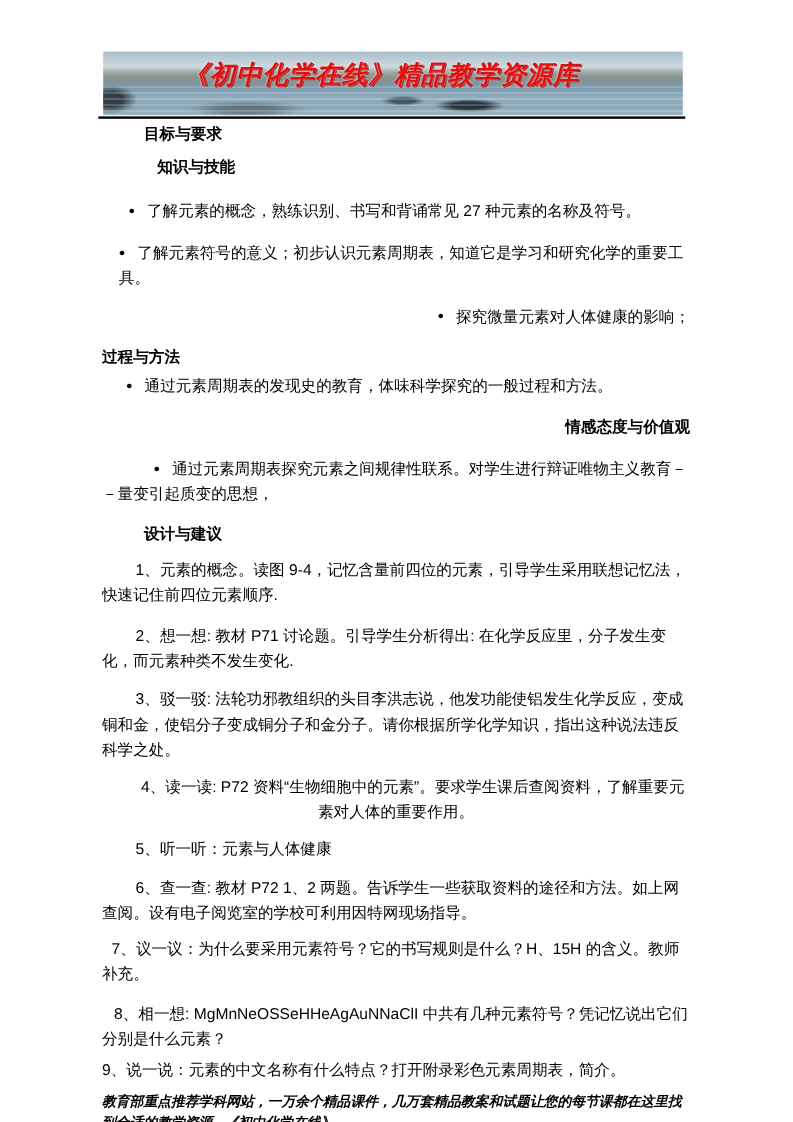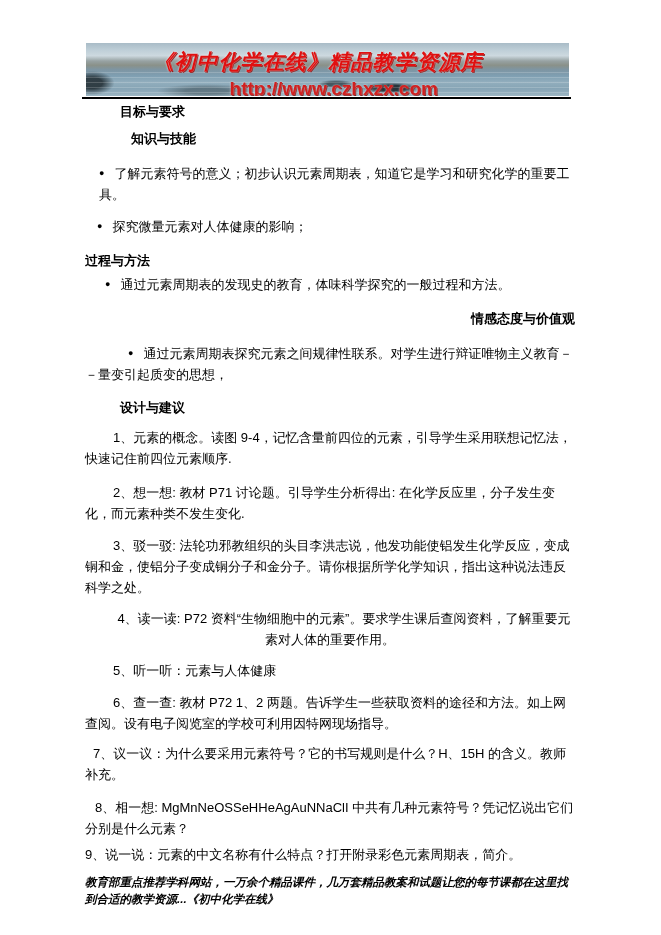--- a/index.html
+++ b/index.html
@@ -46,21 +46,21 @@
   }
   .divider{height:2px;background:#000;width:489px;margin-left:-3px;margin-top:1px;}
   
   .p{margin:0;font-size:13px;line-height:21px;}
   .hd{font-weight:bold;}
   .dot{font-size:9px;vertical-align:2px;margin-right:10px;}
   #h-goals{margin-top:2px;padding-left:35px;}
   #h-knowledge{margin-top:6px;padding-left:46px;}
   #kb0{margin-top:16px;padding-left:22px;}
   #kb1{margin-top:14px;padding-left:14px;}
-  #kb2{margin-top:11px;padding-left:12px;}
+  #kb2{margin-top:11px;padding-left:12px;text-align:right;}
   #h-process{margin-top:13px;}
   #pb0{margin-top:3px;padding-left:20px;}
   #h-emotion{margin-top:13px;padding-left:7px;text-align:right;}
   #eb0{margin-top:14px;text-indent:43px;font-family:Liberation Serif, serif;}
   #h-design{margin-top:12px;padding-left:35px;}
   #di0{margin-top:9px;text-indent:28px;}
   #di1{margin-top:13px;text-indent:28px;}
   #di2{margin-top:11px;text-indent:28px;}
   #di3{margin-top:10px;text-indent:28px;text-align:center;}
   #di4{margin-top:10px;text-indent:28px;}
@@ -73,28 +73,28 @@
     font-weight:bold;font-style:italic;
   }
 </style>
 </head>
 <body>
 
 <div class="content">
 
   <div class="banner">
     <div class="banner-title">《初中化学在线》精品教学资源库</div>
-    <div class="banner-url">http://www.czhxzx.com</div>
   </div>
   <div class="divider"></div>
 
   <p class="p hd" id="h-goals">目标与要求</p>
 
   <p class="p hd" id="h-knowledge">知识与技能</p>
 
+  <p class="p" id="kb0"><span class="dot">●</span><span>了解元素的概念，熟练识别、书写和背诵常见 27 种元素的名称及符号。</span></p>
 
   <p class="p" id="kb1"><span class="dot">●</span><span>了解元素符号的意义；初步认识元素周期表，知道它是学习和研究化学的重要工具。</span></p>
 
   <p class="p" id="kb2"><span class="dot">●</span><span>探究微量元素对人体健康的影响；</span></p>
 
   <p class="p hd" id="h-process">过程与方法</p>
 
   <p class="p" id="pb0"><span class="dot">●</span><span>通过元素周期表的发现史的教育，体味科学探究的一般过程和方法。</span></p>
 
   <p class="p hd" id="h-emotion">情感态度与价值观</p>

